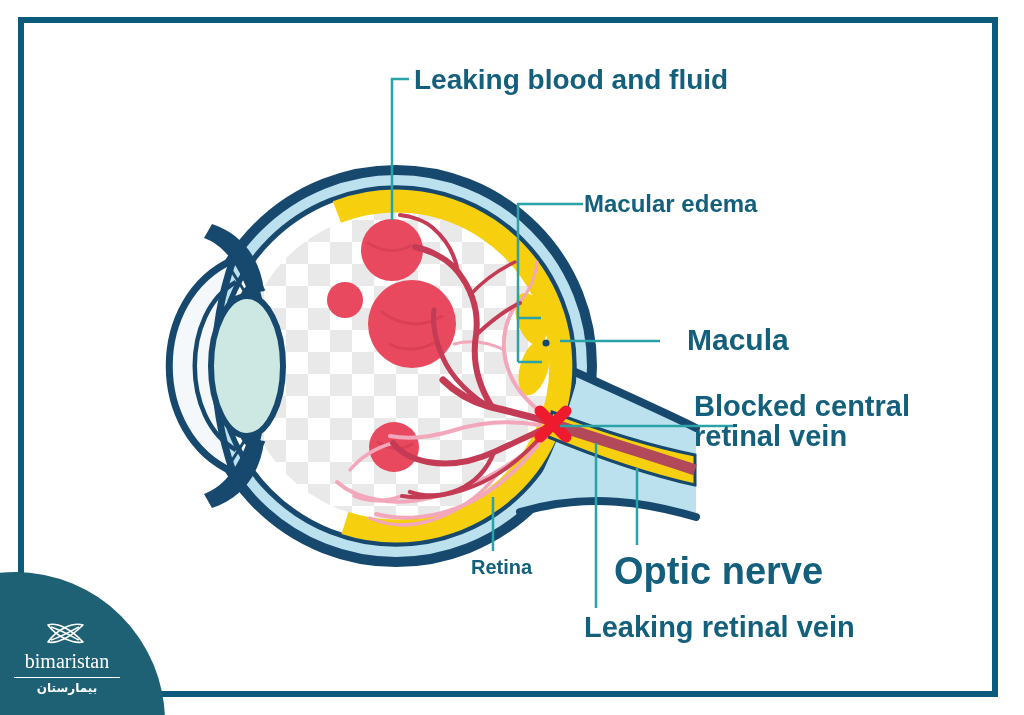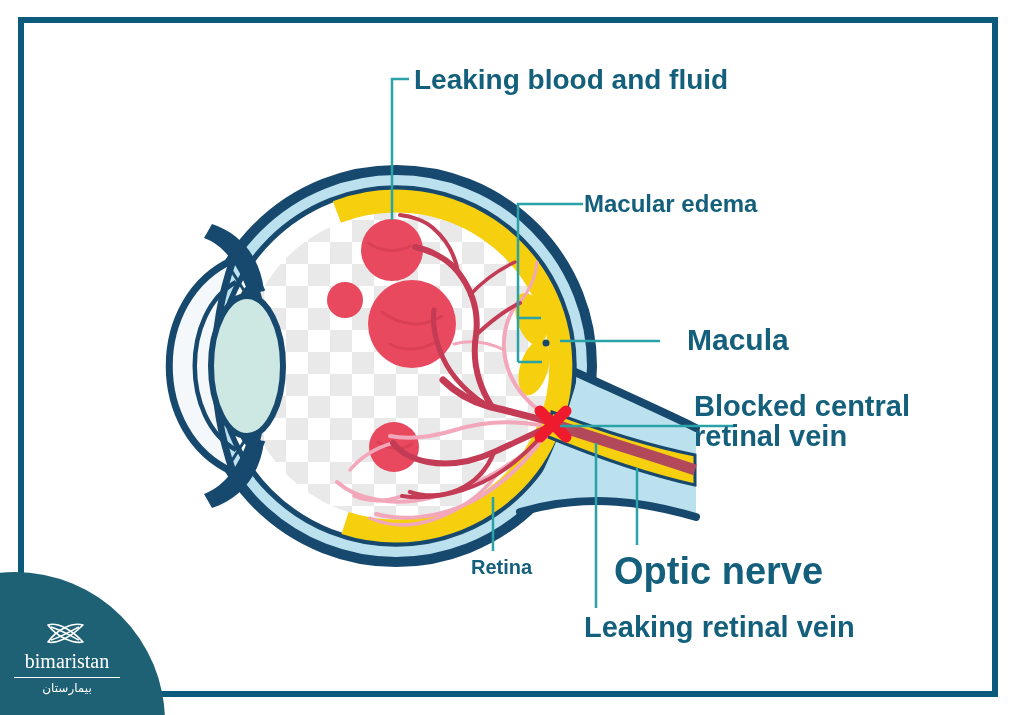--- a/index.html
+++ b/index.html
@@ -16,21 +16,21 @@
   .lbl-optic{left:614px;top:550px;font-size:38px;}
   .lbl-crv{left:584px;top:611px;font-size:29px;}
   .lbl-retina{left:471px;top:556px;font-size:20px;}
   .logo-circle{position:absolute;left:-135px;top:572px;width:300px;height:300px;
                border-radius:50%;background:#1e6175;z-index:4;}
   .logo-content{position:absolute;left:6px;top:620px;width:122px;z-index:5;
                 text-align:center;color:#ffffff;}
   .logo-icon{display:block;margin:0 auto 2px auto;}
   .logo-name{font-family:"Liberation Serif", serif;font-size:20px;line-height:26px;}
   .logo-rule{border:none;border-top:1.5px solid #ffffff;margin:3px 8px 3px 8px;}
-  .logo-arabic{font-family:"DejaVu Sans", sans-serif;font-size:12px;letter-spacing:3px;line-height:15px;}
+  .logo-arabic{font-family:"DejaVu Sans", sans-serif;font-size:12px;letter-spacing:3px;line-height:15px;font-weight:bold;}
 </style>
 </head>
 <body>
 
 <div class="frame"></div>
 
 <svg class="diagram-svg" width="1024" height="715" viewBox="0 0 1024 715">
   <defs>
     <pattern id="checker" width="44" height="44" patternUnits="userSpaceOnUse">
       <rect width="44" height="44" fill="#ffffff"></rect>

